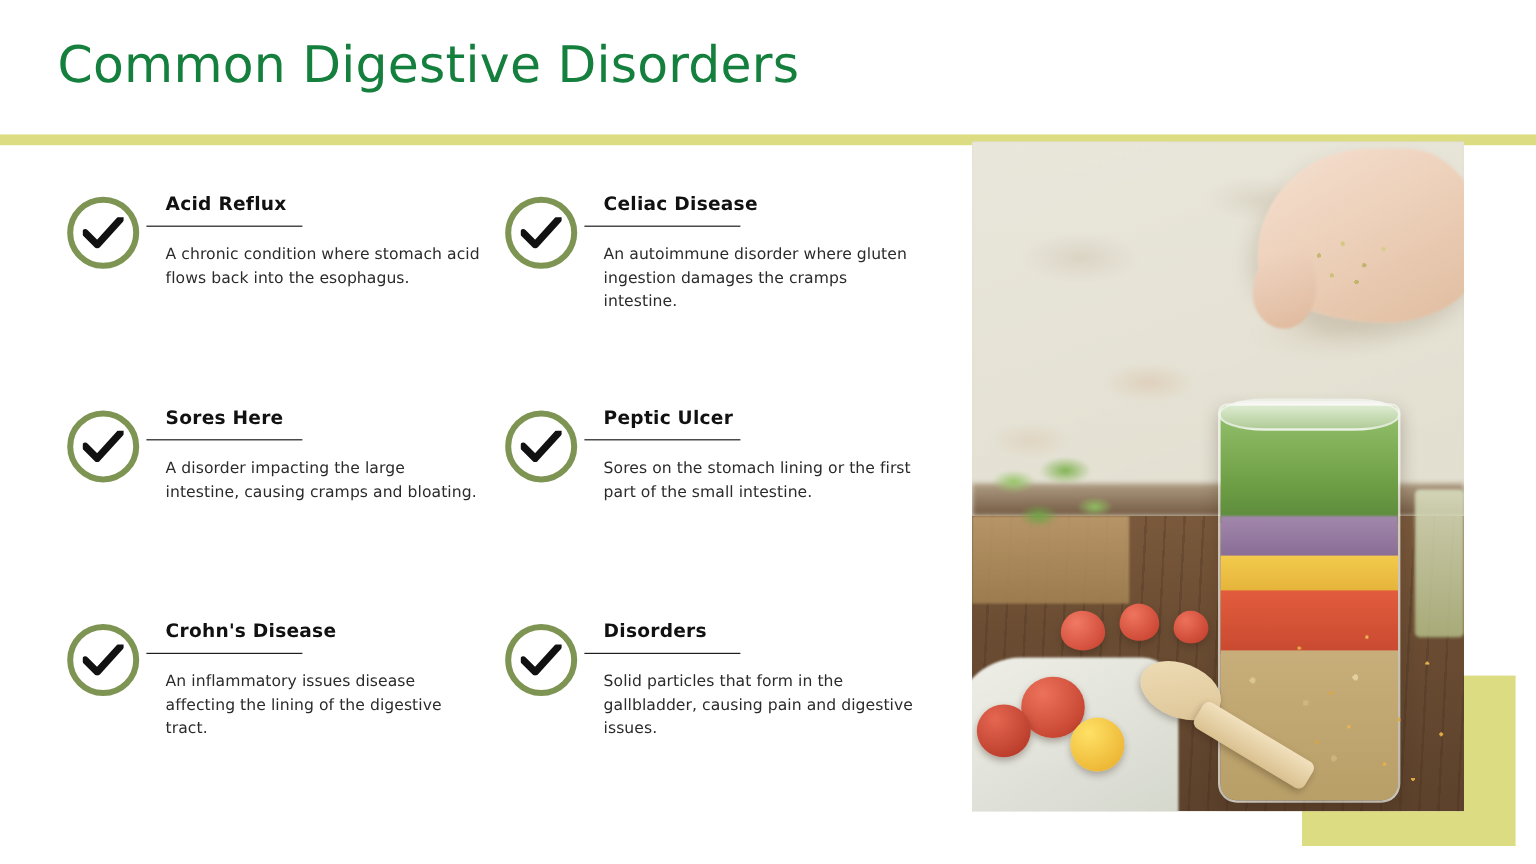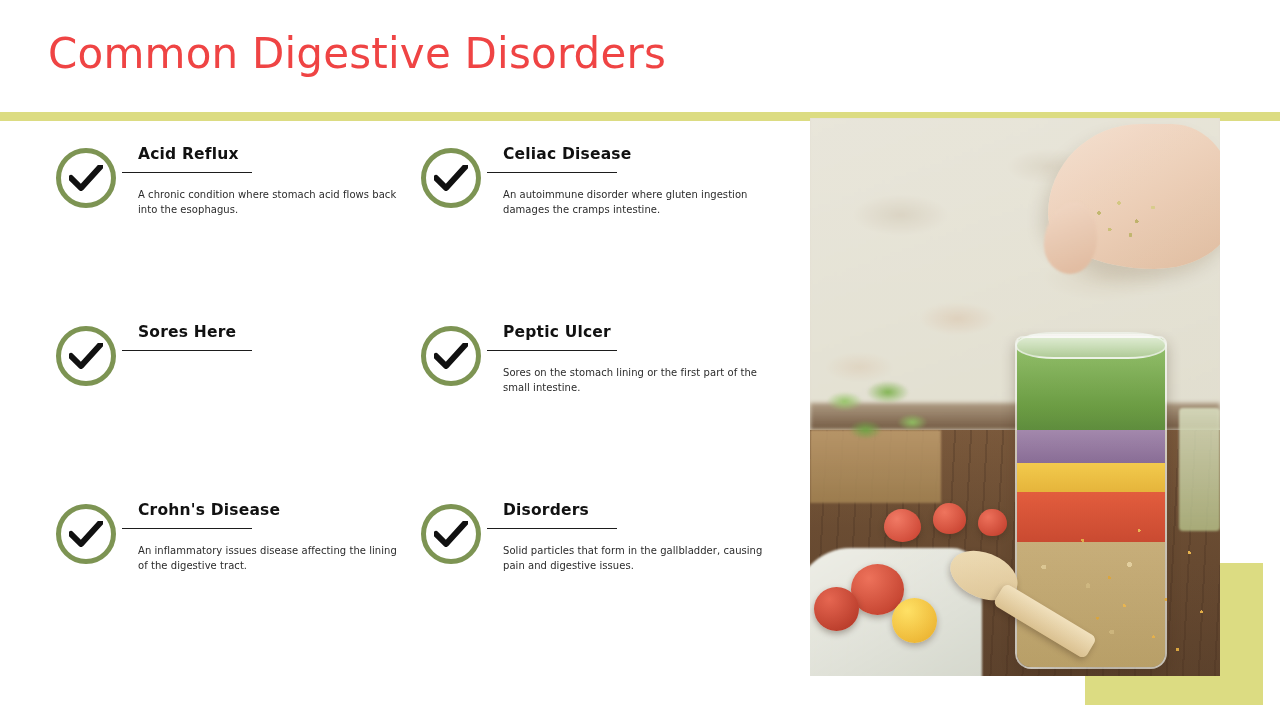--- a/index.html
+++ b/index.html
@@ -29,21 +29,21 @@
     top: 14px;
     width: 900px;
     height: 80px;
     display: flex;
     align-items: center;
   }
   .slide-title {
     font-family: "DejaVu Sans", sans-serif;
     font-size: 42px;
     font-weight: 400;
-    color: #ef4444;
+    color: #15803d;
     letter-spacing: 0.2px;
     line-height: 1.1;
     white-space: nowrap;
   }
 
   
   .title-rule {
     position: absolute;
     left: 0;
     top: 112px;
@@ -288,21 +288,21 @@
     position: absolute;
     inset: 0;
     background: linear-gradient(180deg, rgba(255,255,250,.10), rgba(255,250,235,.06));
     pointer-events: none;
   }
 
   
   .content {
     position: absolute;
     left: 0;
-    top: 124px;
+    top: 140px;
     width: 800px;
     height: 560px;
   }
   .col {
     position: absolute;
     top: 0;
     width: 400px;
   }
   .col-left  { left: 40px; }
   .col-right { left: 405px; }
@@ -348,21 +348,21 @@
   .item-rule {
     margin-top: 8px;
     margin-left: -16px;
     width: 130px;
     height: 1px;
     background: #1d1d1d;
   }
   .item-desc {
     margin-top: 14px;
     font-family: "DejaVu Sans", sans-serif;
-    font-size: 10px;
+    font-size: 13px;
     font-weight: 400;
     color: #2b2b2b;
     line-height: 1.52;
     letter-spacing: .05px;
   }
 </style>
 </head>
 <body>
 
 <div class="slide">
@@ -427,20 +427,21 @@
 
       <div class="item item-r2">
         <div class="check-badge">
           <svg width="34" height="26" viewBox="0 0 34 26" aria-hidden="true">
             <path d="M2 13 L12 23 L32 1" fill="none" stroke="#111111" stroke-width="6" stroke-linecap="round" stroke-linejoin="round"></path>
           </svg>
         </div>
         <div class="item-body">
           <div class="item-title">Sores Here</div>
           <div class="item-rule"></div>
+          <div class="item-desc">A disorder impacting the large intestine, causing cramps and bloating.</div>
         </div>
       </div>
 
       <div class="item item-r3">
         <div class="check-badge">
           <svg width="34" height="26" viewBox="0 0 34 26" aria-hidden="true">
             <path d="M2 13 L12 23 L32 1" fill="none" stroke="#111111" stroke-width="6" stroke-linecap="round" stroke-linejoin="round"></path>
           </svg>
         </div>
         <div class="item-body">

